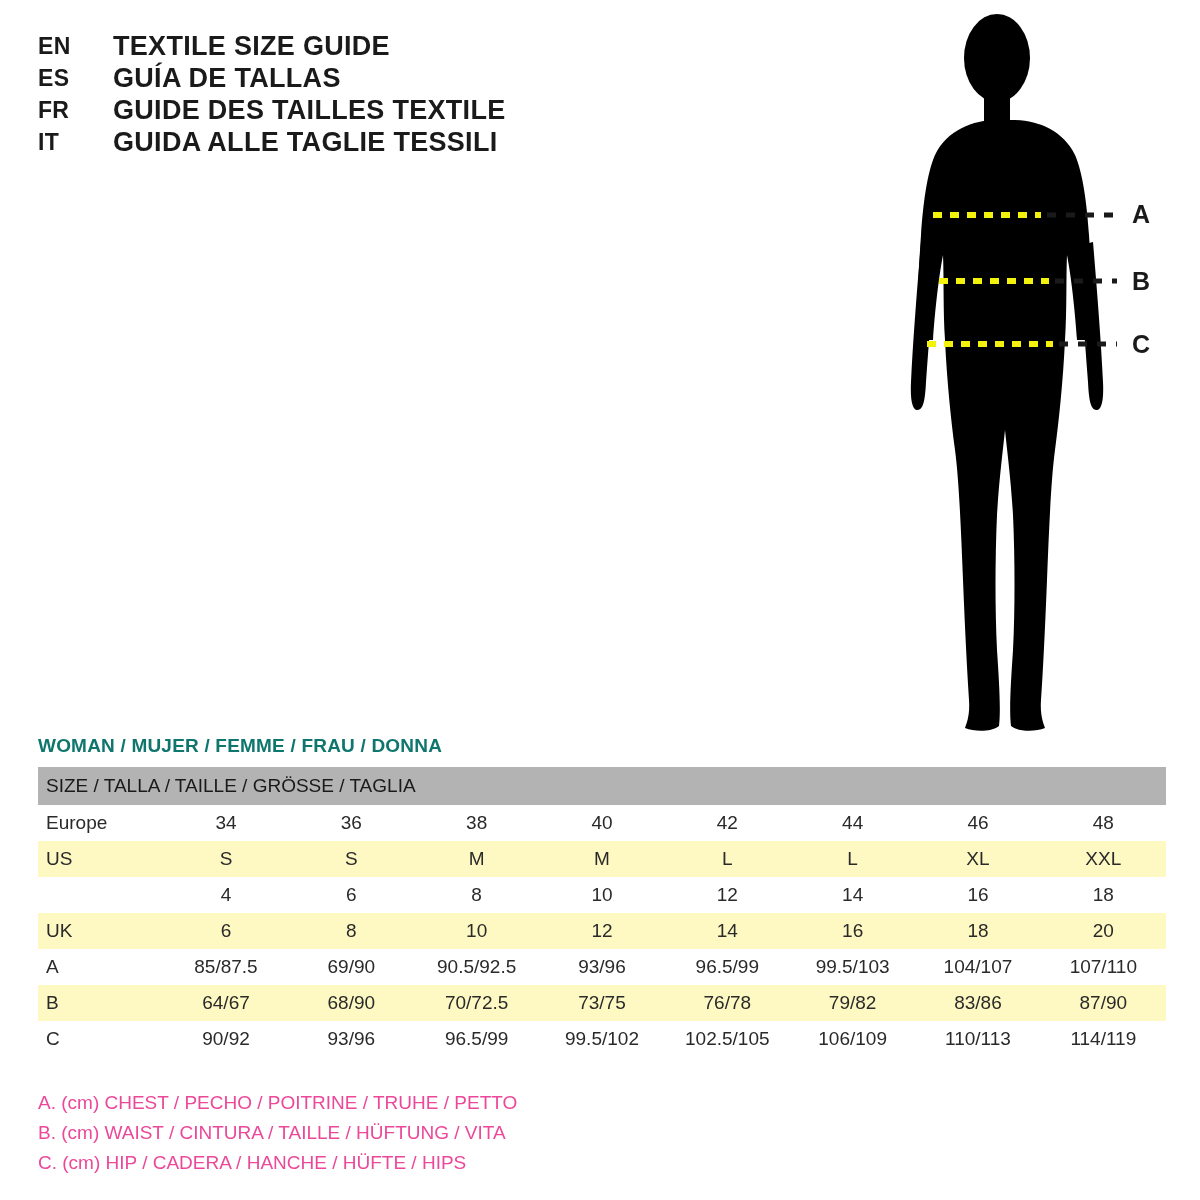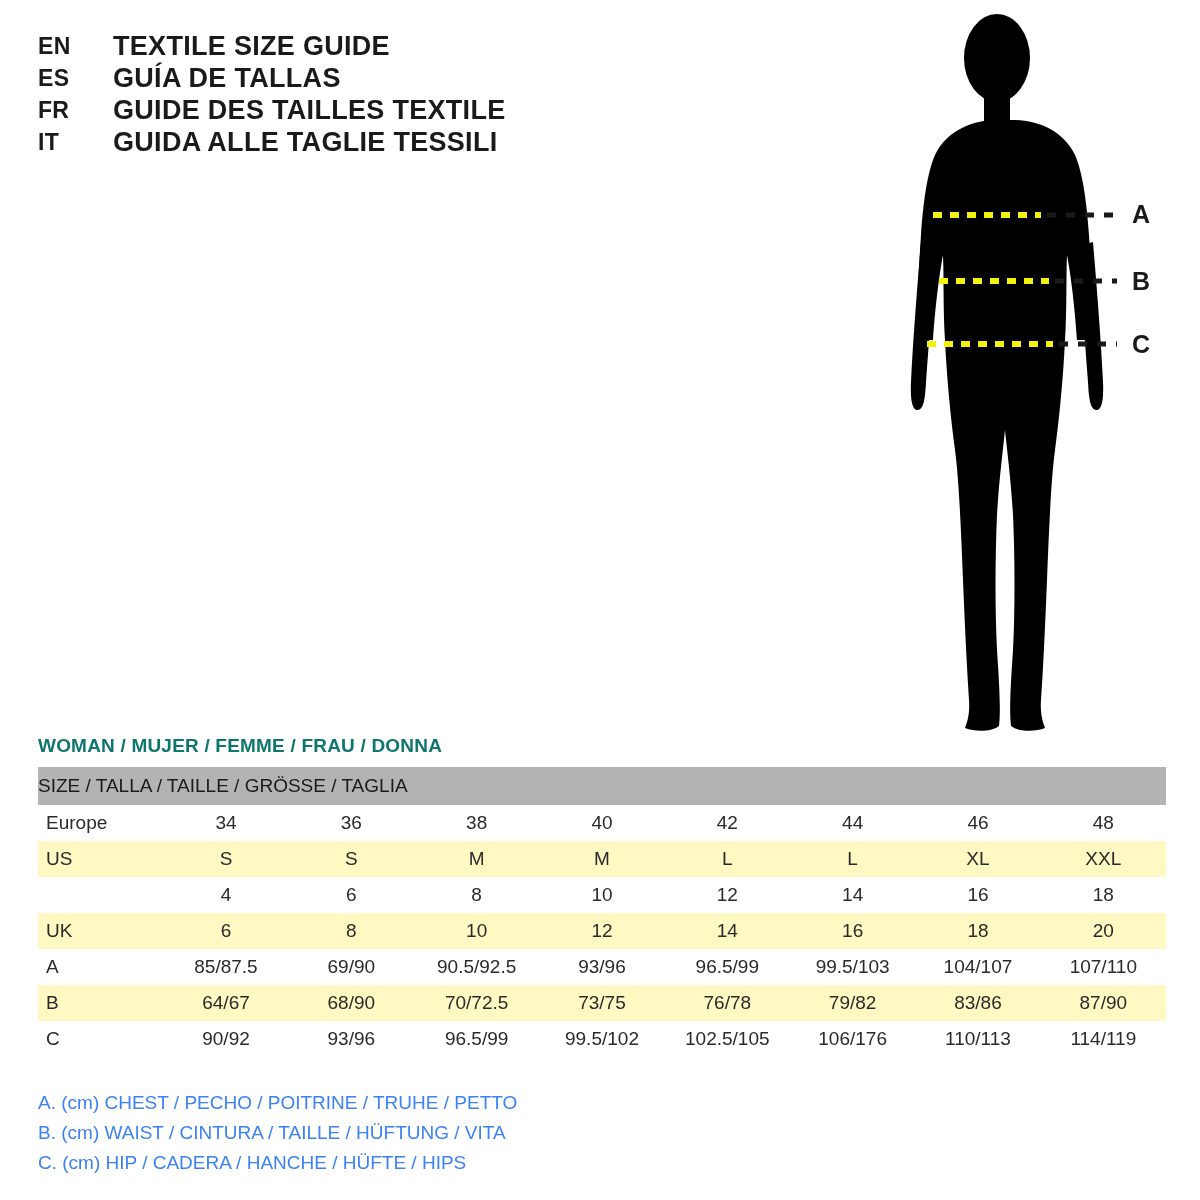--- a/index.html
+++ b/index.html
@@ -96,36 +96,37 @@
   table.size-table .rowhead {
     text-align: left;
     padding-left: 8px;
     width: 186px;
   }
   tr.header-row td {
     background: #b3b3b3;
     font-size: 19px;
     color: #1a1a1a;
     text-align: left;
+    padding-left: 8px;
     height: 30px;
   }
   tr.shade td { background: #fef9c3; }
   tr.plain td { background: #ffffff; }
 
   
   .footnotes {
     position: absolute;
     left: 38px;
     top: 1088px;
     width: 900px;
   }
   .footnote {
     font-size: 19px;
     line-height: 30px;
-    color: #3b82f6;
+    color: #ec4899;
     white-space: nowrap;
   }
 </style>
 </head>
 <body>
 
 <div class="lang-list">
   <div class="lang-row">
     <span class="lang-code">EN</span>
     <span class="lang-title">TEXTILE SIZE GUIDE</span>
@@ -280,21 +281,21 @@
         <td>87/90</td>
       </tr>
 
       <tr class="plain">
         <td class="rowhead">C</td>
         <td>90/92</td>
         <td>93/96</td>
         <td>96.5/99</td>
         <td>99.5/102</td>
         <td>102.5/105</td>
-        <td>106/176</td>
+        <td>106/109</td>
         <td>110/113</td>
         <td>114/119</td>
       </tr>
     </tbody>
   </table>
 </div>
 
 <div class="footnotes">
   <div class="footnote">A. (cm) CHEST / PECHO / POITRINE / TRUHE / PETTO</div>
   <div class="footnote">B. (cm) WAIST / CINTURA / TAILLE / HÜFTUNG / VITA</div>

